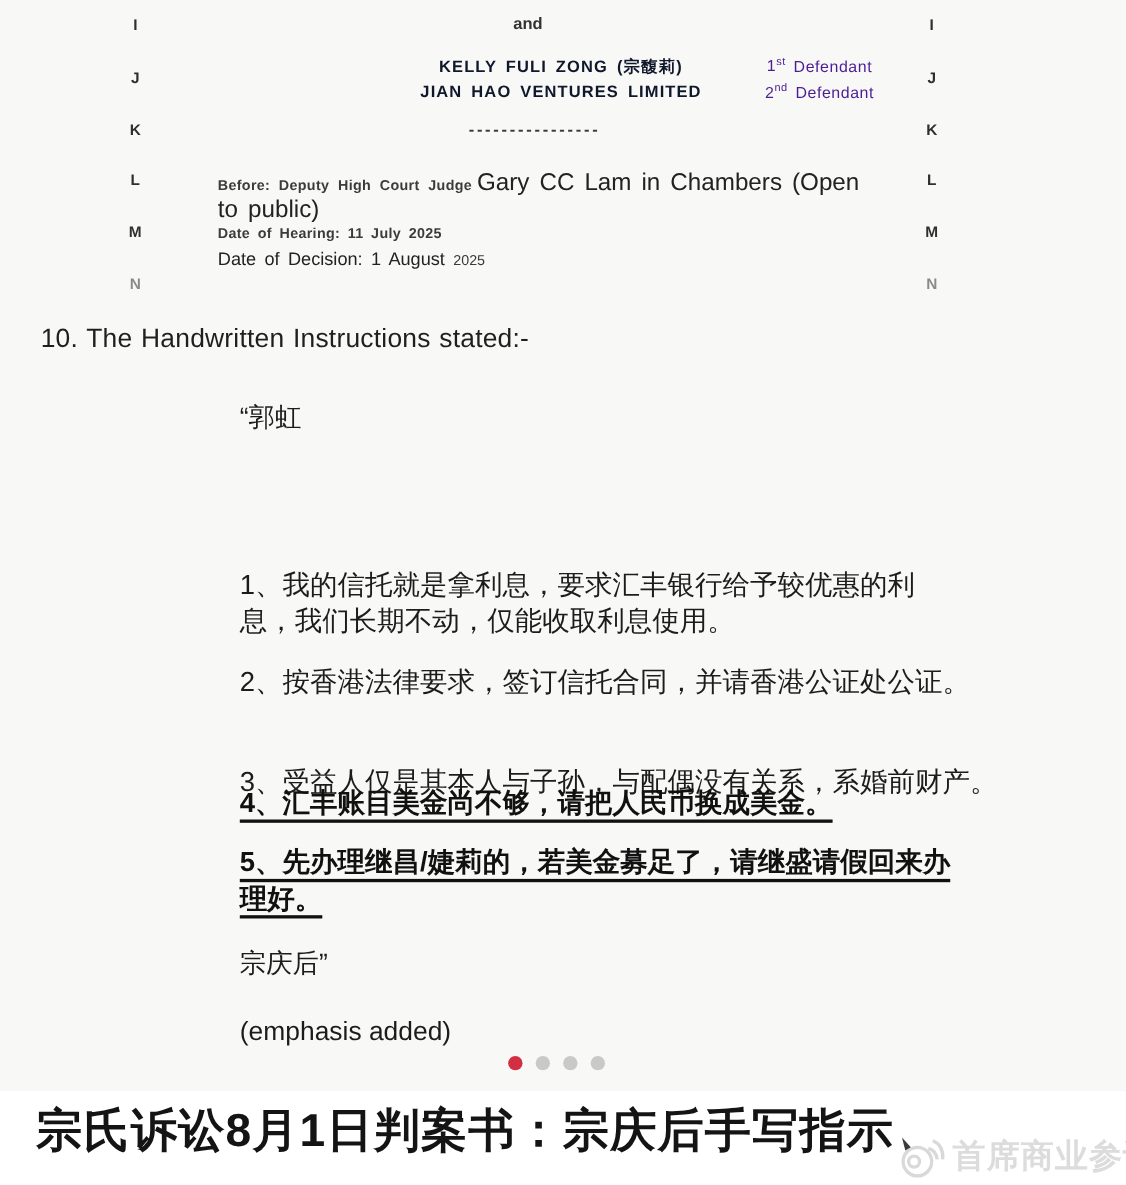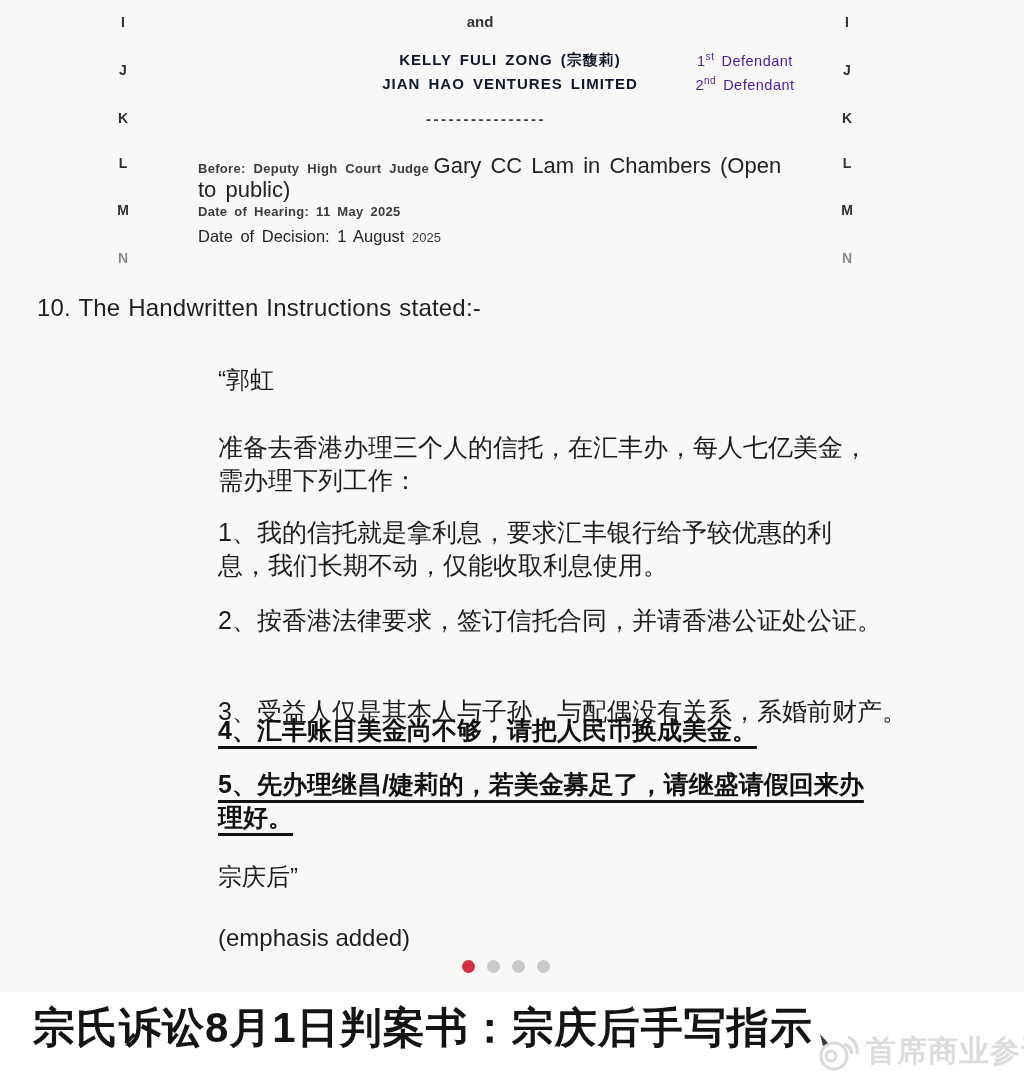--- a/index.html
+++ b/index.html
@@ -127,30 +127,29 @@
 
     <div class="divider">----------------</div>
 
     <div class="before-block">
       <span class="txt-sm">Before: Deputy High Court Judge</span>
       <span class="txt-lg">Gary CC Lam in Chambers (Open</span>
       <br>
       <span class="txt-lg">to public)</span>
     </div>
 
-    <div class="hearing">Date of Hearing: 11 May 2025</div>
+    <div class="hearing">Date of Hearing: 11 July 2025</div>
     <div class="decision">
       <span>Date of Decision: 1 August</span>
       <span class="yr">2025</span>
     </div>
 
     <div class="para-heading">10. The Handwritten Instructions stated:-</div>
 
     <div class="q q-salutation">“郭虹</div>
-    <div class="q q-intro">准备去香港办理三个人的信托，在汇丰办，每人七亿美金，需办理下列工作：</div>
     <div class="q q-item1">1、我的信托就是拿利息，要求汇丰银行给予较优惠的利息，我们长期不动，仅能收取利息使用。</div>
     <div class="q q-item2">2、按香港法律要求，签订信托合同，并请香港公证处公证。</div>
     <div class="q q-item3">3、受益人仅是其本人与子孙，与配偶没有关系，系婚前财产。</div>
     <div class="q q-item4 em">4、汇丰账目美金尚不够，请把人民币换成美金。</div>
     <div class="q q-item5 em">5、先办理继昌/婕莉的，若美金募足了，请继盛请假回来办理好。</div>
     <div class="q q-signature">
       <span>宗庆后”</span>
       <span>(emphasis added)</span>
     </div>
   </div>

